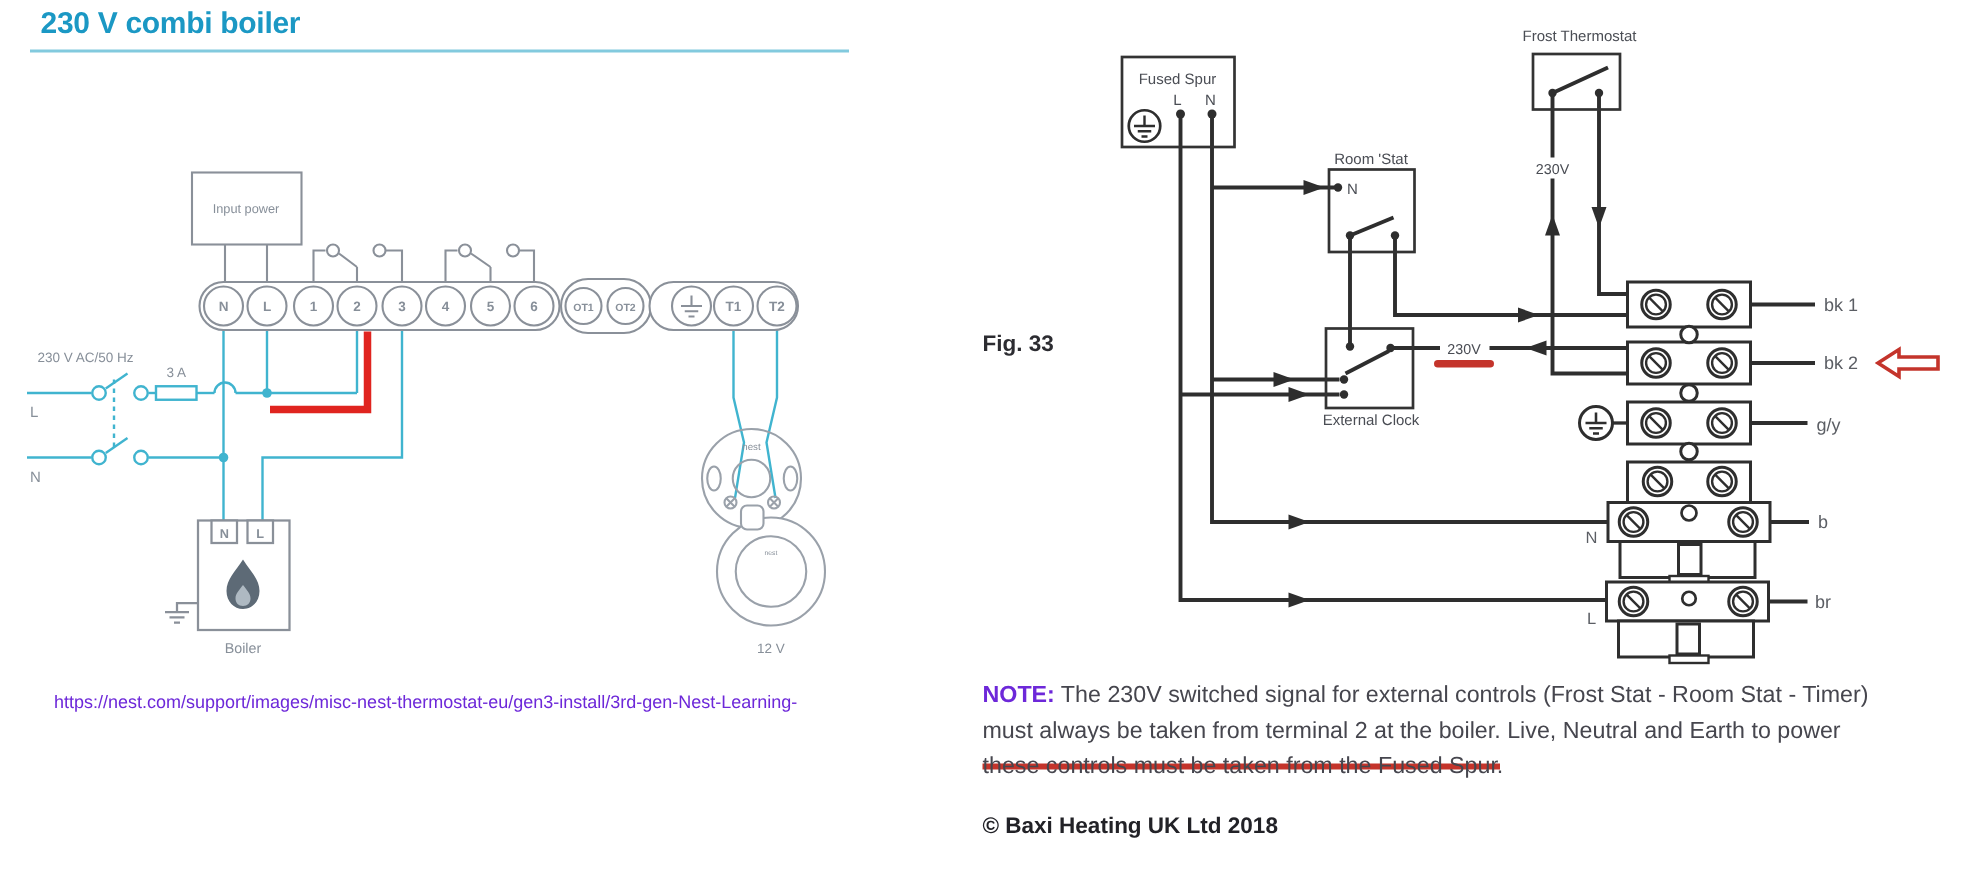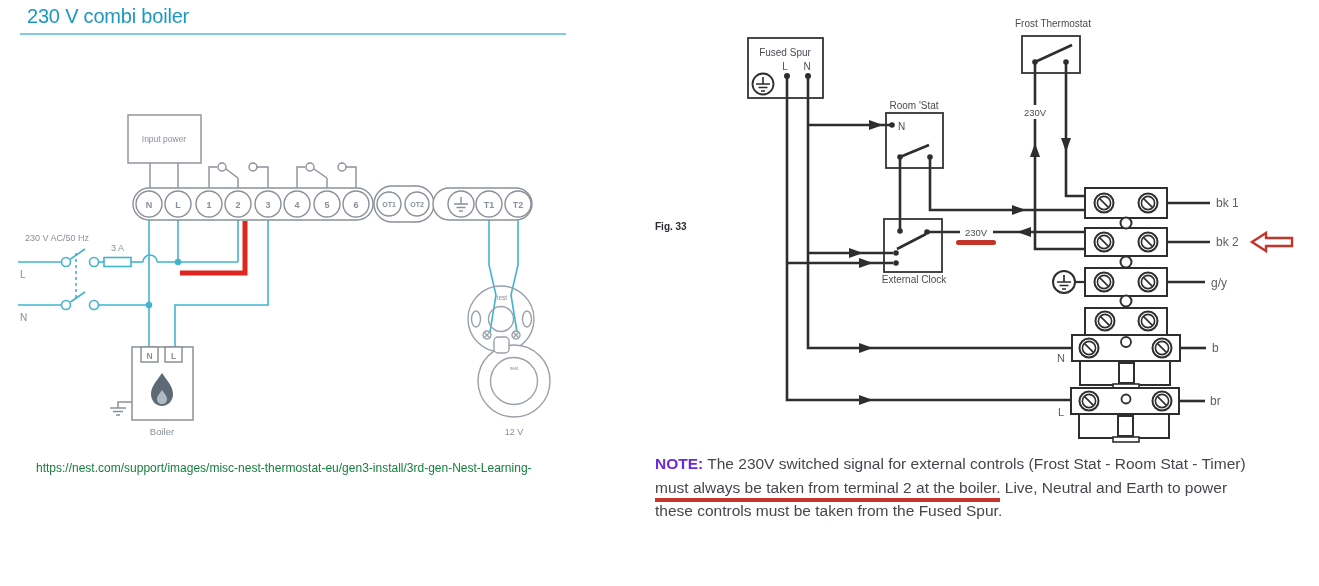--- a/index.html
+++ b/index.html
@@ -1,30 +1,30 @@
 <!DOCTYPE html>
 <html><head>
 <meta charset="utf-8">
 <style>
   html,body{margin:0;padding:0;background:#fff;}
   #page{position:relative;width:1319px;height:586px;background:#fff;overflow:hidden;
         font-family:"Liberation Sans", sans-serif;}
   svg{position:absolute;top:0;}
   #left-svg{left:0;}
   #right-svg{left:600px;}
-  #title{position:absolute;left:27px;top:5px;font-size:20px;font-weight:normal;
+  #title{position:absolute;left:27px;top:5px;font-size:20px;font-weight:bold;
          color:#1b98c4;letter-spacing:-0.2px;}
   #title-rule{position:absolute;left:20px;top:33px;width:546px;height:2px;background:#82cade;}
   #source-link{position:absolute;left:36px;top:458px;width:600px;font-size:12px;
-               line-height:21px;color:#15803d;}
-  #fig-label{position:absolute;left:655px;top:221px;font-size:10px;font-weight:bold;color:#2c2c31;}
+               line-height:21px;color:#6d28d9;}
+  #fig-label{position:absolute;left:655px;top:221px;font-size:15px;font-weight:bold;color:#2c2c31;}
   #note{position:absolute;left:655px;top:452px;width:672px;font-size:15.5px;
         line-height:23.5px;color:#46464e;}
   #note .prefix{font-weight:bold;color:#6d28d9;}
-  #note .red-underline{border-bottom:4px solid #c4342b;padding-bottom:2px;}
+  #note .red-underline{border-bottom:4px solid #c4342b;padding-bottom:13px;}
   #copyright{position:absolute;left:655px;top:542px;font-size:15px;font-weight:bold;color:#222227;}
   text{font-family:"Liberation Sans", sans-serif;}
   .glabel{fill:#878f99;}
   .dlabel{fill:#4a4d54;}
   .wlabel{fill:#5b5e64;}
 </style>
 </head>
 <body>
 
 <div id="page">
@@ -299,14 +299,15 @@
 
     <polygon points="1252,242 1266,233 1266,238 1292,238 1292,246 1266,246 1266,251" fill="#fff" stroke="#c4342b" stroke-width="2.4"></polygon>
   </svg>
 
   <div id="note">
     <div><span class="prefix">NOTE:</span><span> The 230V switched signal for external controls (Frost Stat - Room Stat - Timer)</span></div>
     <div><span class="red-underline">must always be taken from terminal 2 at the boiler.</span><span> Live, Neutral and Earth to power</span></div>
     <div>these controls must be taken from the Fused Spur.</div>
   </div>
 
+  <div id="copyright">© Baxi Heating UK Ltd 2018</div>
 
 </div>
 
 </body></html>

